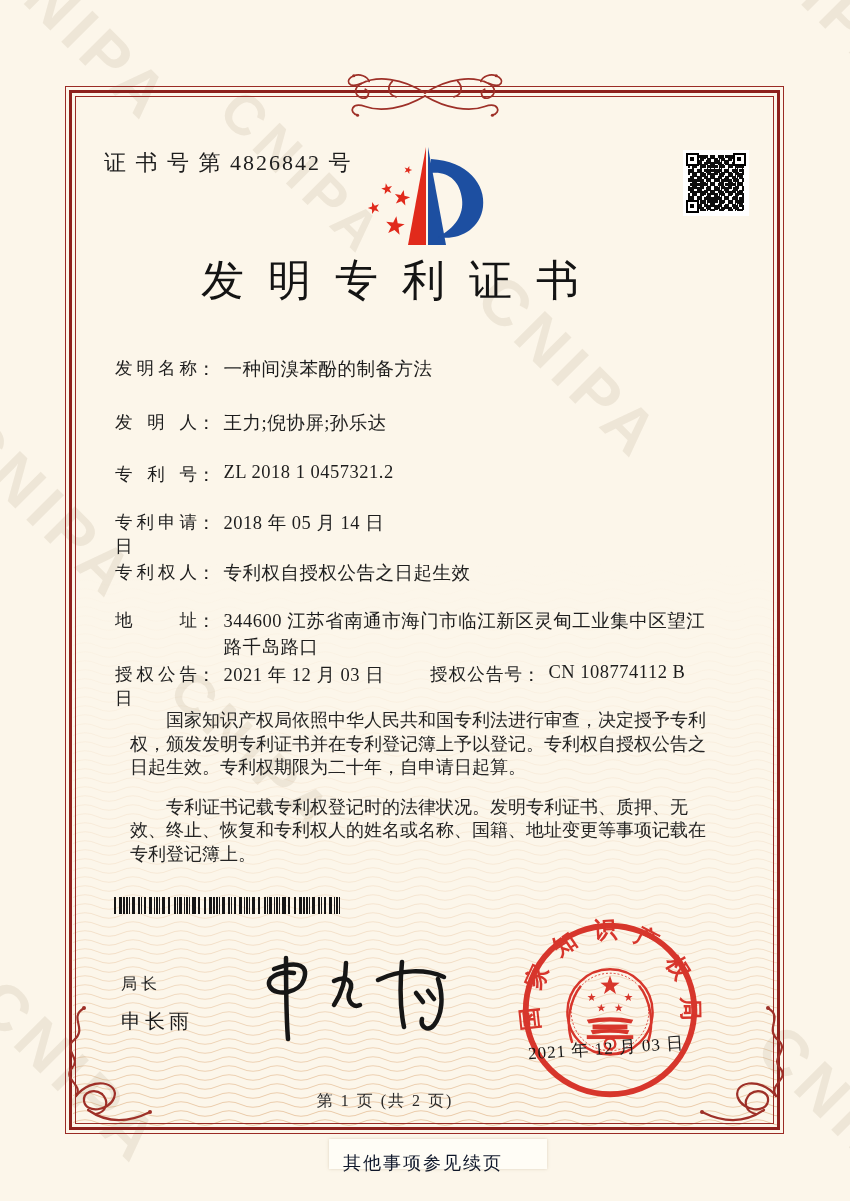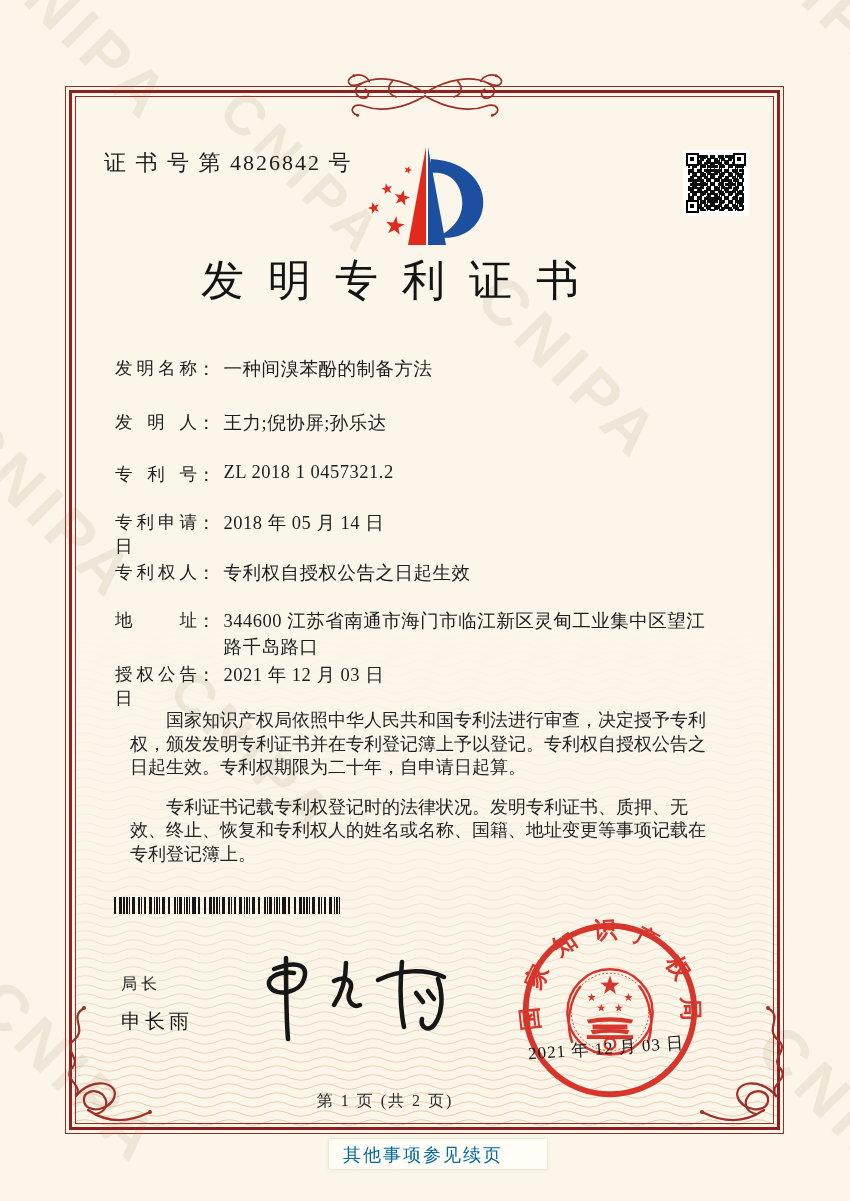--- a/index.html
+++ b/index.html
@@ -68,21 +68,21 @@
 
   .seal{position:absolute;left:518px;top:918px;width:184px;height:184px;z-index:5;opacity:0.93;}
   .seal-date{position:absolute;left:528px;top:1036px;width:180px;font-size:17px;letter-spacing:1px;
              color:#161616;transform:rotate(-4deg);z-index:6;}
 
   .page-info{position:absolute;left:0;top:1091px;width:770px;text-align:center;font-size:16px;
              letter-spacing:2px;z-index:4;color:#2a2a2a;}
 
   .footer-box{position:absolute;left:329px;top:1139px;width:218px;height:30px;background:#fffdf6;
               z-index:4;box-shadow:0 0 3px rgba(180,160,130,0.4);}
-  .footer-note{margin:4px 0 0 14px;font-size:18px;letter-spacing:2px;color:#0369a1;}
+  .footer-note{margin:12px 0 0 14px;font-size:18px;letter-spacing:2px;color:#0f172a;}
 </style>
 </head>
 <body>
 
 <div class="page">
 
   <svg width="0" height="0" style="position:absolute" aria-hidden="true">
     <defs>
       <path id="st" d="M0,-10 L2.35,-3.24 L9.51,-3.09 L3.8,1.24 L5.88,8.09 L0,4 L-5.88,8.09 L-3.8,1.24 L-9.51,-3.09 L-2.35,-3.24 Z"></path>
       <g id="cornerFl" fill="none" stroke="#9e3028" stroke-width="2.2" stroke-linecap="round">
@@ -179,20 +179,23 @@
       <span class="flabel">专利申请日</span><span>：</span><span class="fvalue">2018 年 05 月 14 日</span>
     </div>
     <div class="frow r4">
       <span class="flabel">专利权人</span><span>：</span><span class="fvalue">专利权自授权公告之日起生效</span>
     </div>
     <div class="frow r5">
       <span class="flabel">地址</span><span>：</span><span class="fvalue addr">344600 江苏省南通市海门市临江新区灵甸工业集中区望江路千岛路口</span>
     </div>
     <div class="frow r6" style="width:630px">
       <span class="flabel">授权公告日</span><span>：</span><span class="fvalue">2021 年 12 月 03 日</span>
+      <span class="pair2">
+        <span class="flabel" style="width:92px">授权公告号</span><span>：</span><span class="fvalue">CN 108774112 B</span>
+      </span>
     </div>
   </div>
 
   <div class="paras">
     <p>国家知识产权局依照中华人民共和国专利法进行审查，决定授予专利权，颁发发明专利证书并在专利登记簿上予以登记。专利权自授权公告之日起生效。专利权期限为二十年，自申请日起算。</p>
     <p>专利证书记载专利权登记时的法律状况。发明专利证书、质押、无效、终止、恢复和专利权人的姓名或名称、国籍、地址变更等事项记载在专利登记簿上。</p>
   </div>
 
   <div class="barcode"></div>
 

